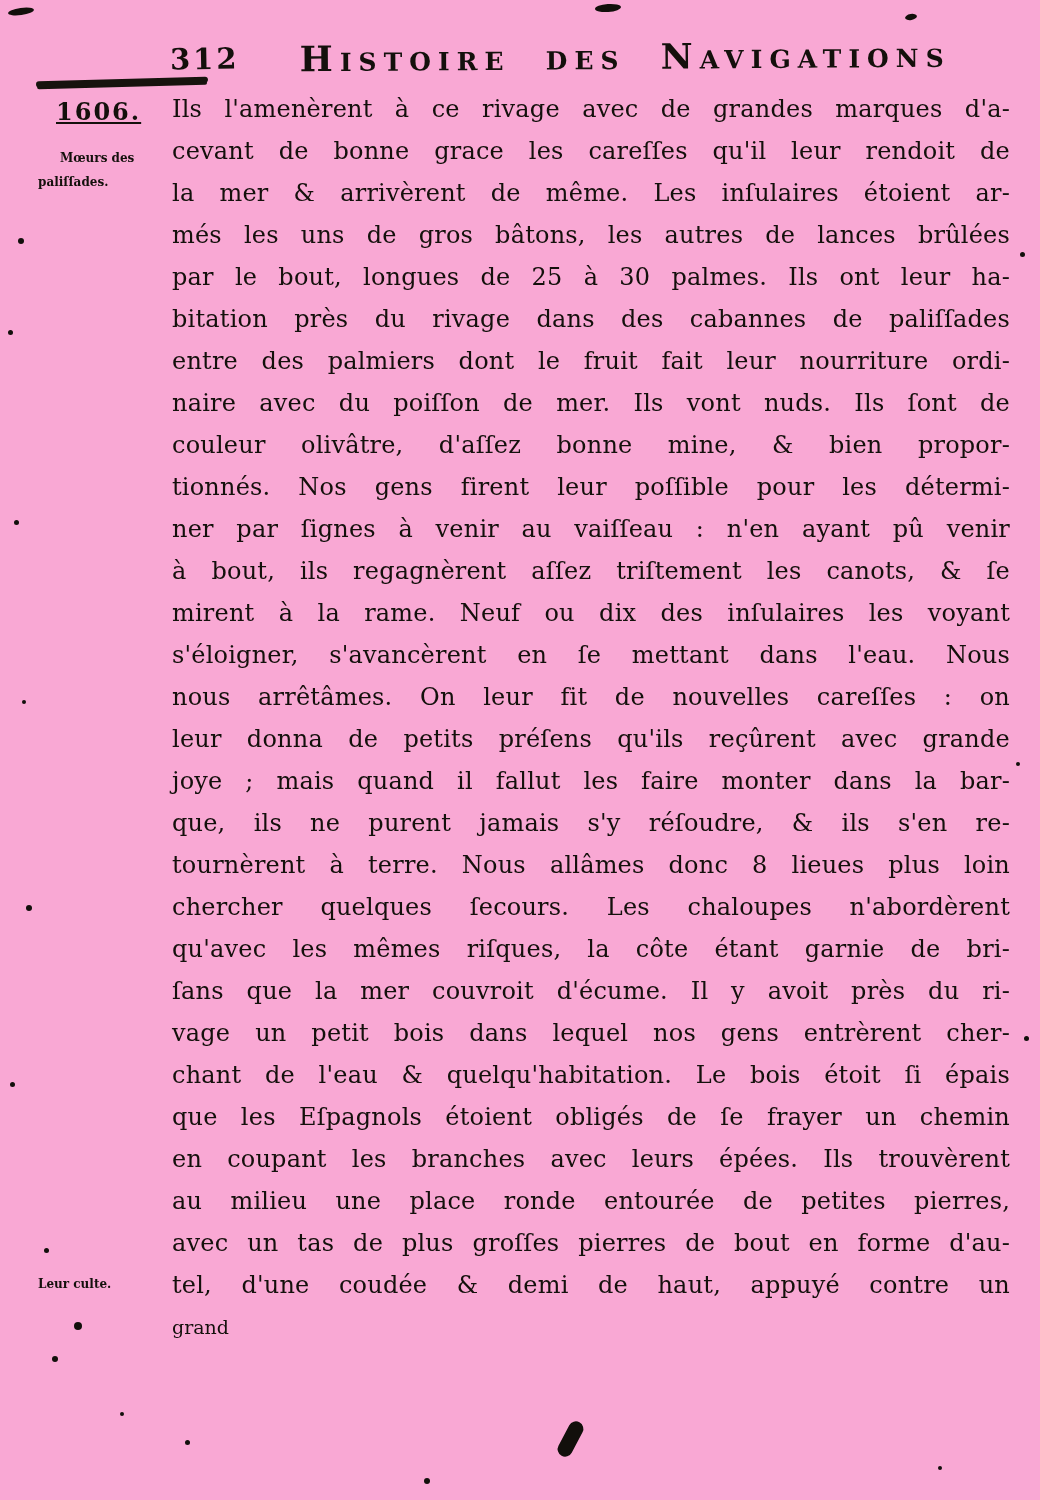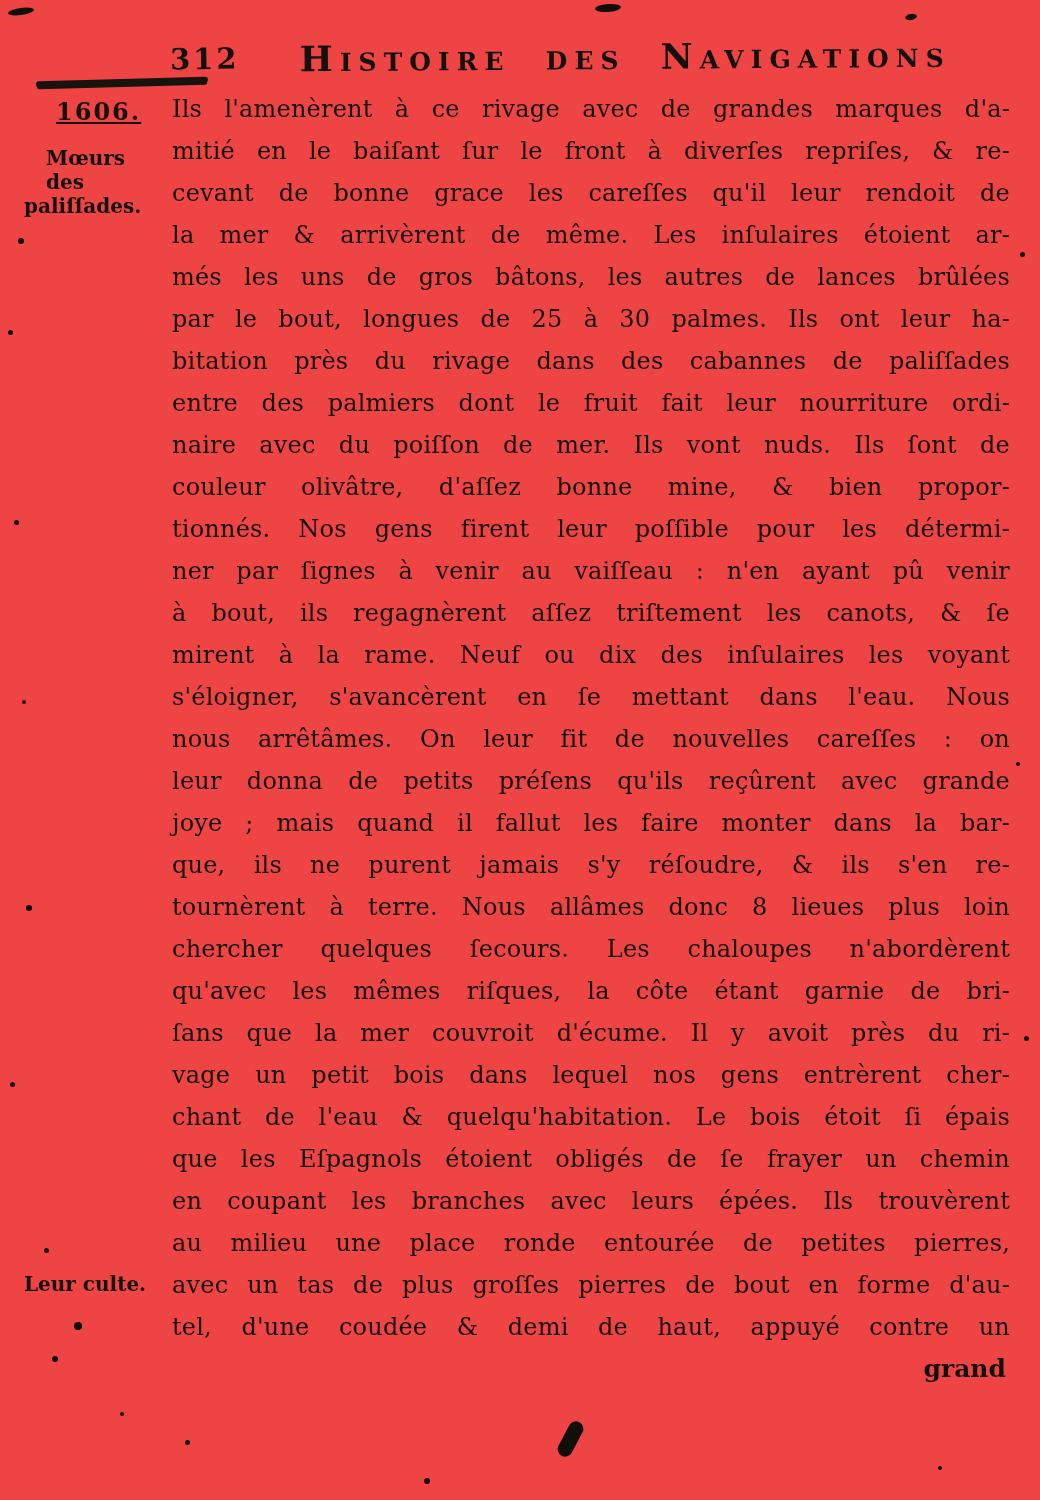--- a/index.html
+++ b/index.html
@@ -1,19 +1,19 @@
 <!DOCTYPE html>
 <html><head>
 <meta charset="utf-8">
 <style>
   html,body { margin:0; padding:0; }
   .page {
     position:relative;
     width:1040px; height:1500px;
-    background:#ef4444;
+    background:#f9a8d4;
     color:#14100c;
     font-family:"DejaVu Serif", serif;
     overflow:hidden;
   }
 
   
   .header {
     position:absolute; top:36px; left:170px; width:840px;
     display:flex; align-items:baseline;
   }
@@ -34,41 +34,41 @@
     position:absolute; top:79px; left:36px;
     width:172px; height:6px; background:#17130e;
     border-radius:3px; transform:rotate(-1.6deg);
     box-shadow:0 3px 0 -1px #17130e;
   }
   .margin-year {
     position:absolute; top:97px; left:56px;
     font-size:24px; font-weight:bold; letter-spacing:2px;text-decoration:underline;
   }
   .margin-note {
-    position:absolute; left:24px; width:142px;
-    font-size:20px; font-weight:bold; line-height:24px;
+    position:absolute; left:38px; width:142px;
+    font-size:12px; font-weight:bold; line-height:24px;
   }
   .margin-note .indent { padding-left:22px; display:block; }
   .note-moeurs { top:146px; }
   .note-culte  { top:1236px;margin-top:36px; }
 
   
   .body {
     position:absolute; top:88px; left:172px; width:838px;
   }
   .body-line {
     font-size:24px; font-weight:normal;
     line-height:42px; height:42px;
     text-align:justify; text-align-last:justify;
     letter-spacing:0.2px;
     white-space:normal;
   }
   .catchword {
-    font-size:25px; font-weight:bold;
-    line-height:42px; text-align:right;
+    font-size:19px; font-weight:normal;
+    line-height:42px; 
     padding-right:4px;
   }
 
   
   .speck {
     position:absolute; background:#120f0b; border-radius:50%;
   }
 </style>
 </head>
 <body>
@@ -89,21 +89,20 @@
     <span>paliſſades.</span>
   </div>
 
   <div class="margin-note note-culte">
     <span>Leur culte.</span>
   </div>
 
   <div class="body">
 
     <div class="body-line">Ils l'amenèrent à ce rivage avec de grandes marques d'a-</div>
-      <div class="body-line">mitié en le baiſant ſur le front à diverſes repriſes, &amp; re-</div>
       <div class="body-line">cevant de bonne grace les careſſes qu'il leur rendoit de</div>
       <div class="body-line">la mer &amp; arrivèrent de même. Les inſulaires étoient ar-</div>
       <div class="body-line">més les uns de gros bâtons, les autres de lances brûlées</div>
       <div class="body-line">par le bout, longues de 25 à 30 palmes. Ils ont leur ha-</div>
       <div class="body-line">bitation près du rivage dans des cabannes de paliſſades</div>
       <div class="body-line">entre des palmiers dont le fruit fait leur nourriture ordi-</div>
       <div class="body-line">naire avec du poiſſon de mer. Ils vont nuds. Ils ſont de</div>
       <div class="body-line">couleur olivâtre, d'aſſez bonne mine, &amp; bien propor-</div>
       <div class="body-line">tionnés. Nos gens firent leur poſſible pour les détermi-</div>
       <div class="body-line">ner par ſignes à venir au vaiſſeau : n'en ayant pû venir</div>

